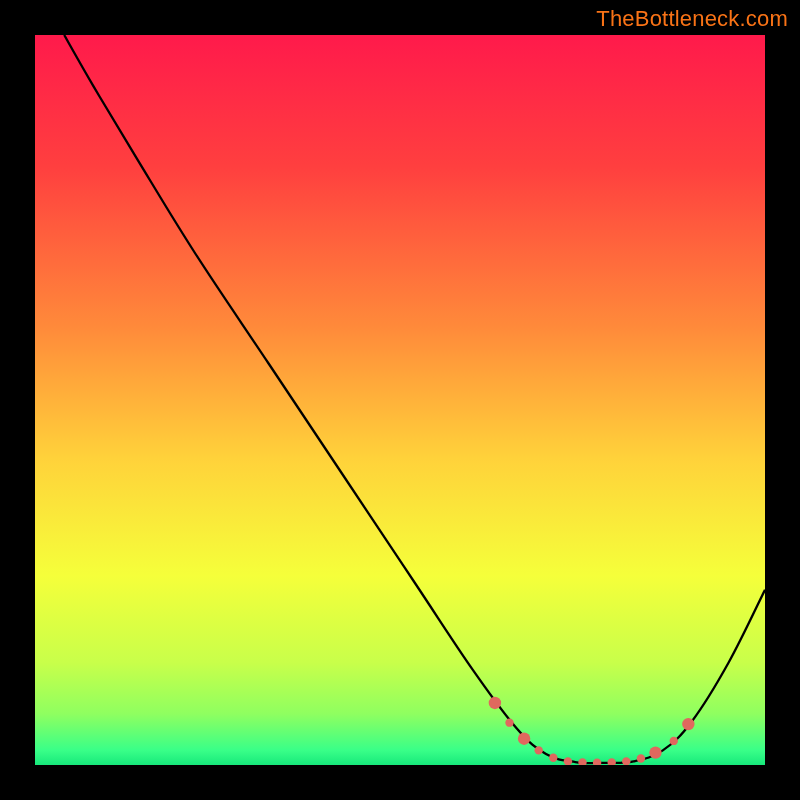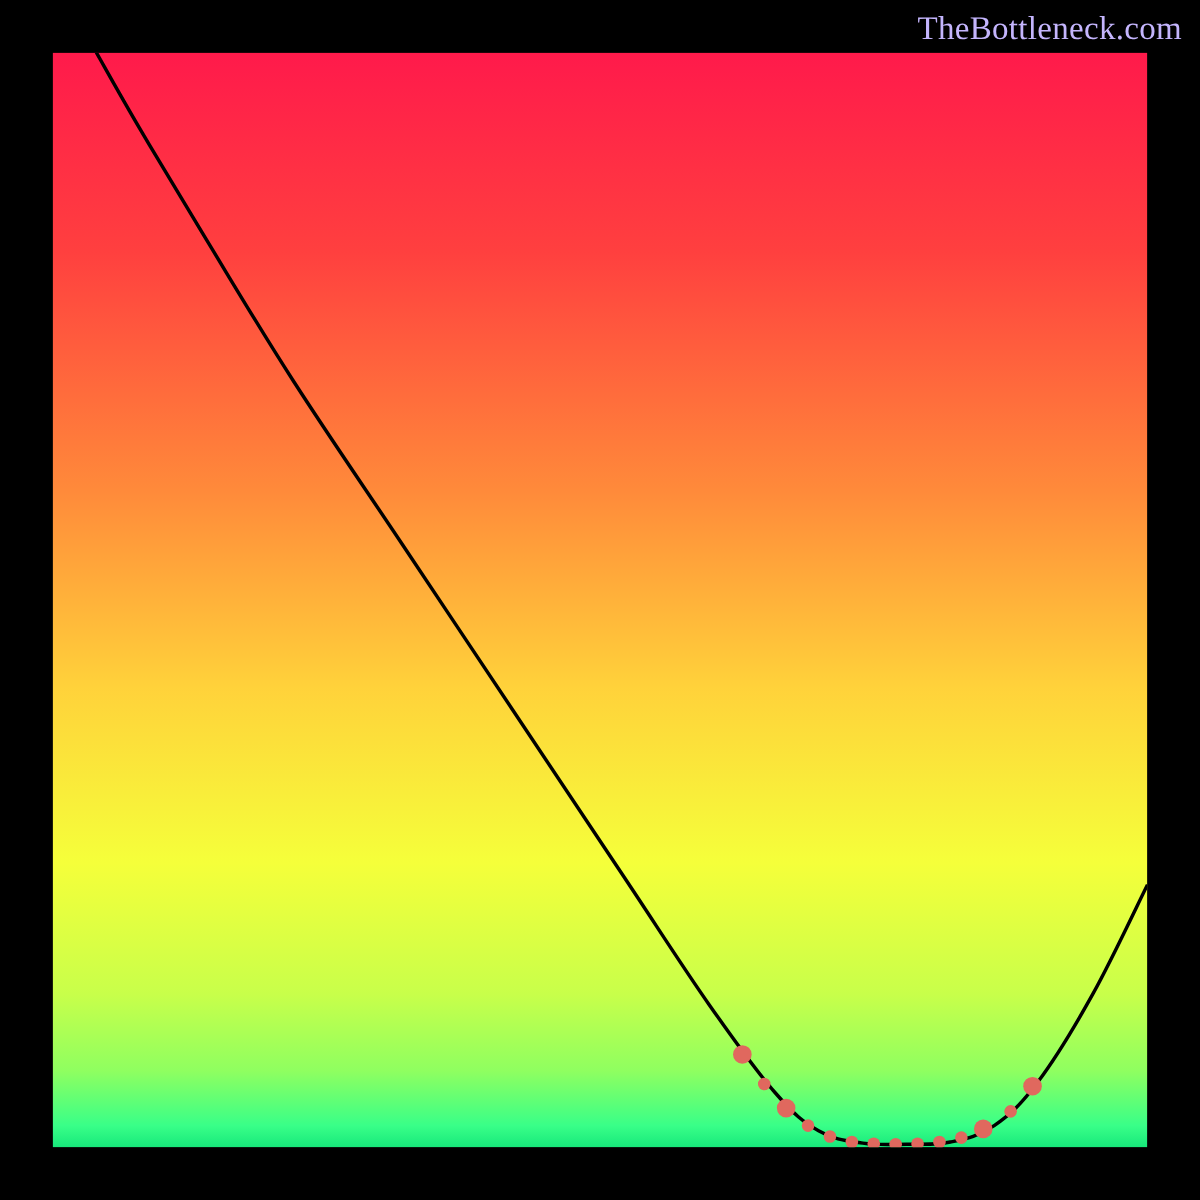--- a/index.html
+++ b/index.html
@@ -21,26 +21,25 @@
     left: 35px;
     top: 35px;
     width: 730px;
     height: 730px;
     overflow: hidden;
   }
   .watermark {
     position: absolute;
     top: 6px;
     right: 12px;
-    color: #c4b5fd;
+    color: #f97316;
     font-size: 22px;
     font-weight: 500;
     letter-spacing: 0.2px;
     user-select: none;
-    font-family: Liberation Serif, serif;
   }
   svg {
     display: block;
     width: 730px;
     height: 730px;
   }
 </style>
 </head>
 <body>
 

